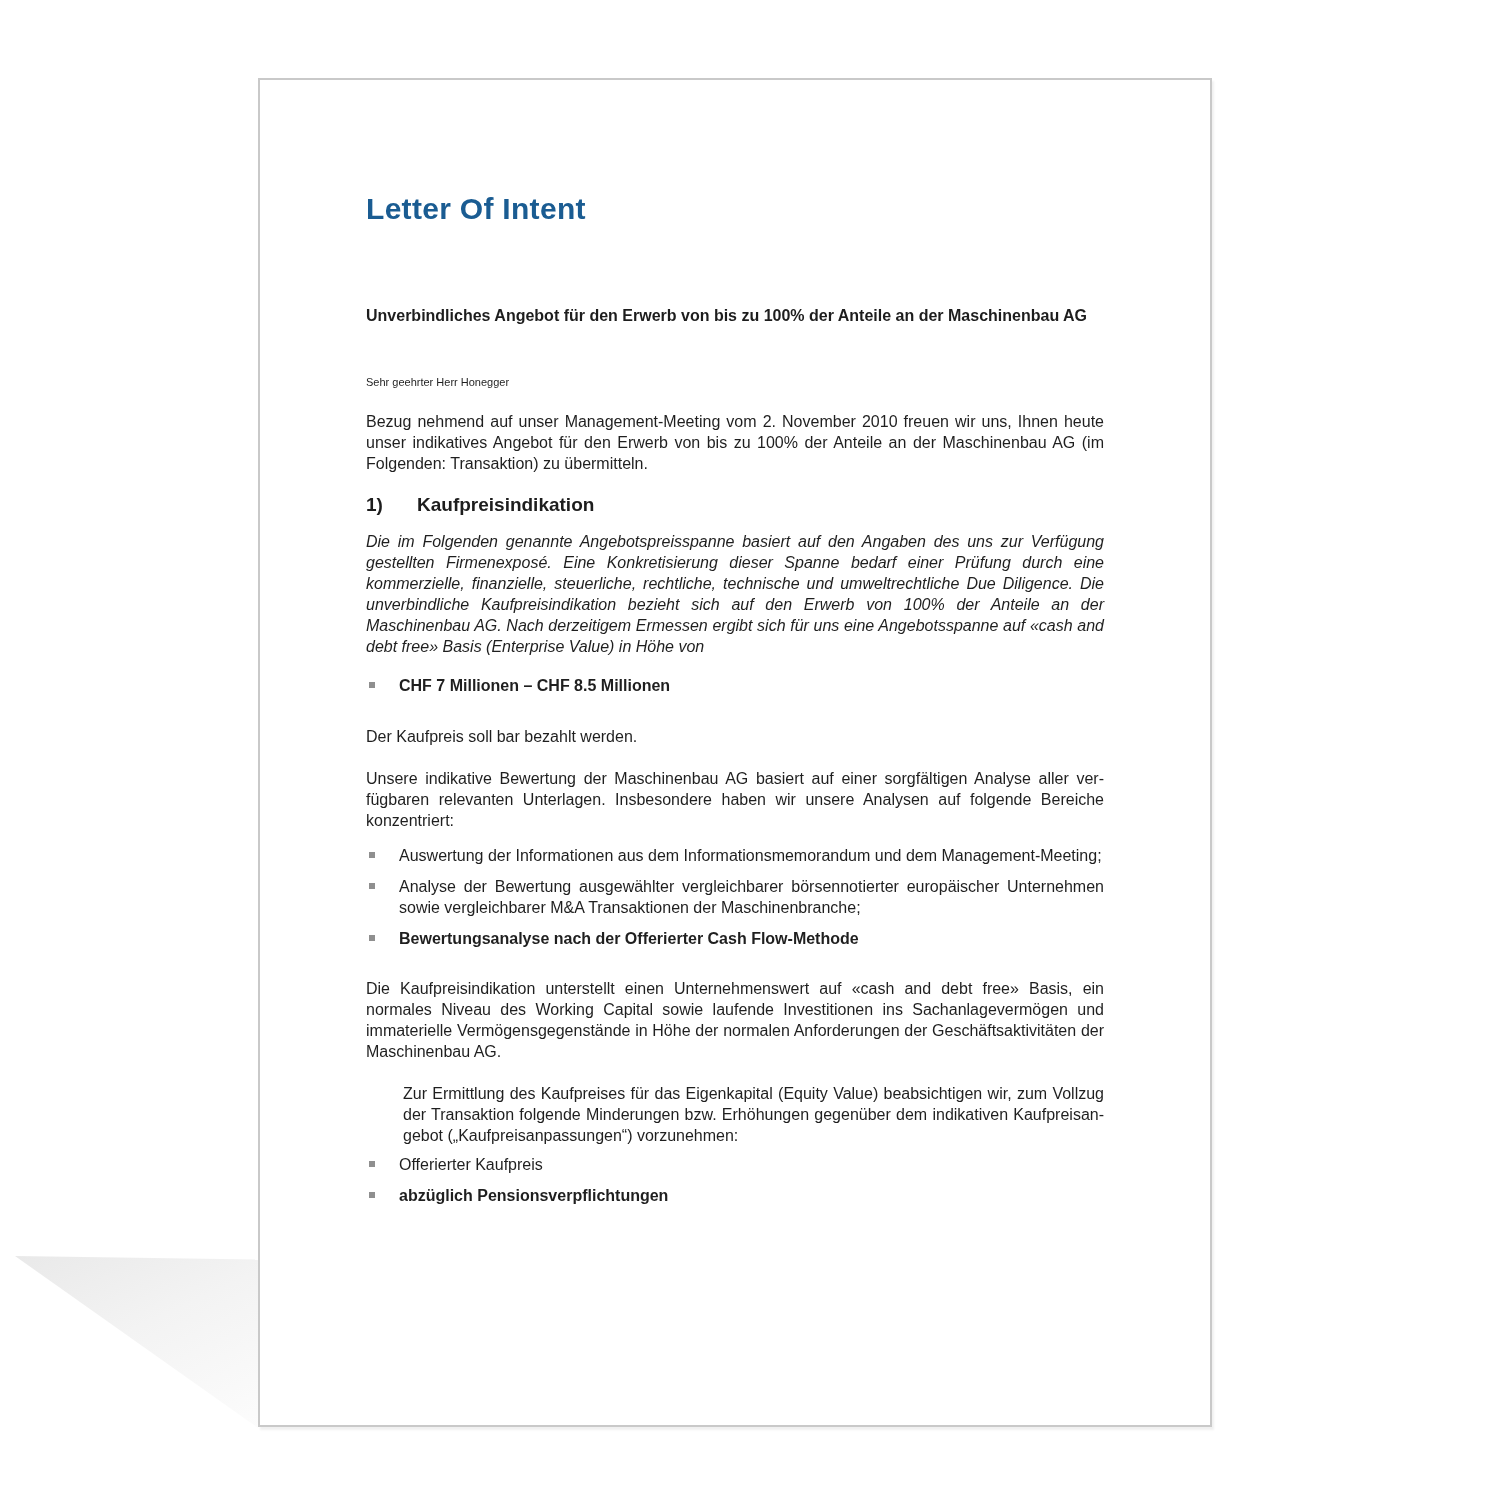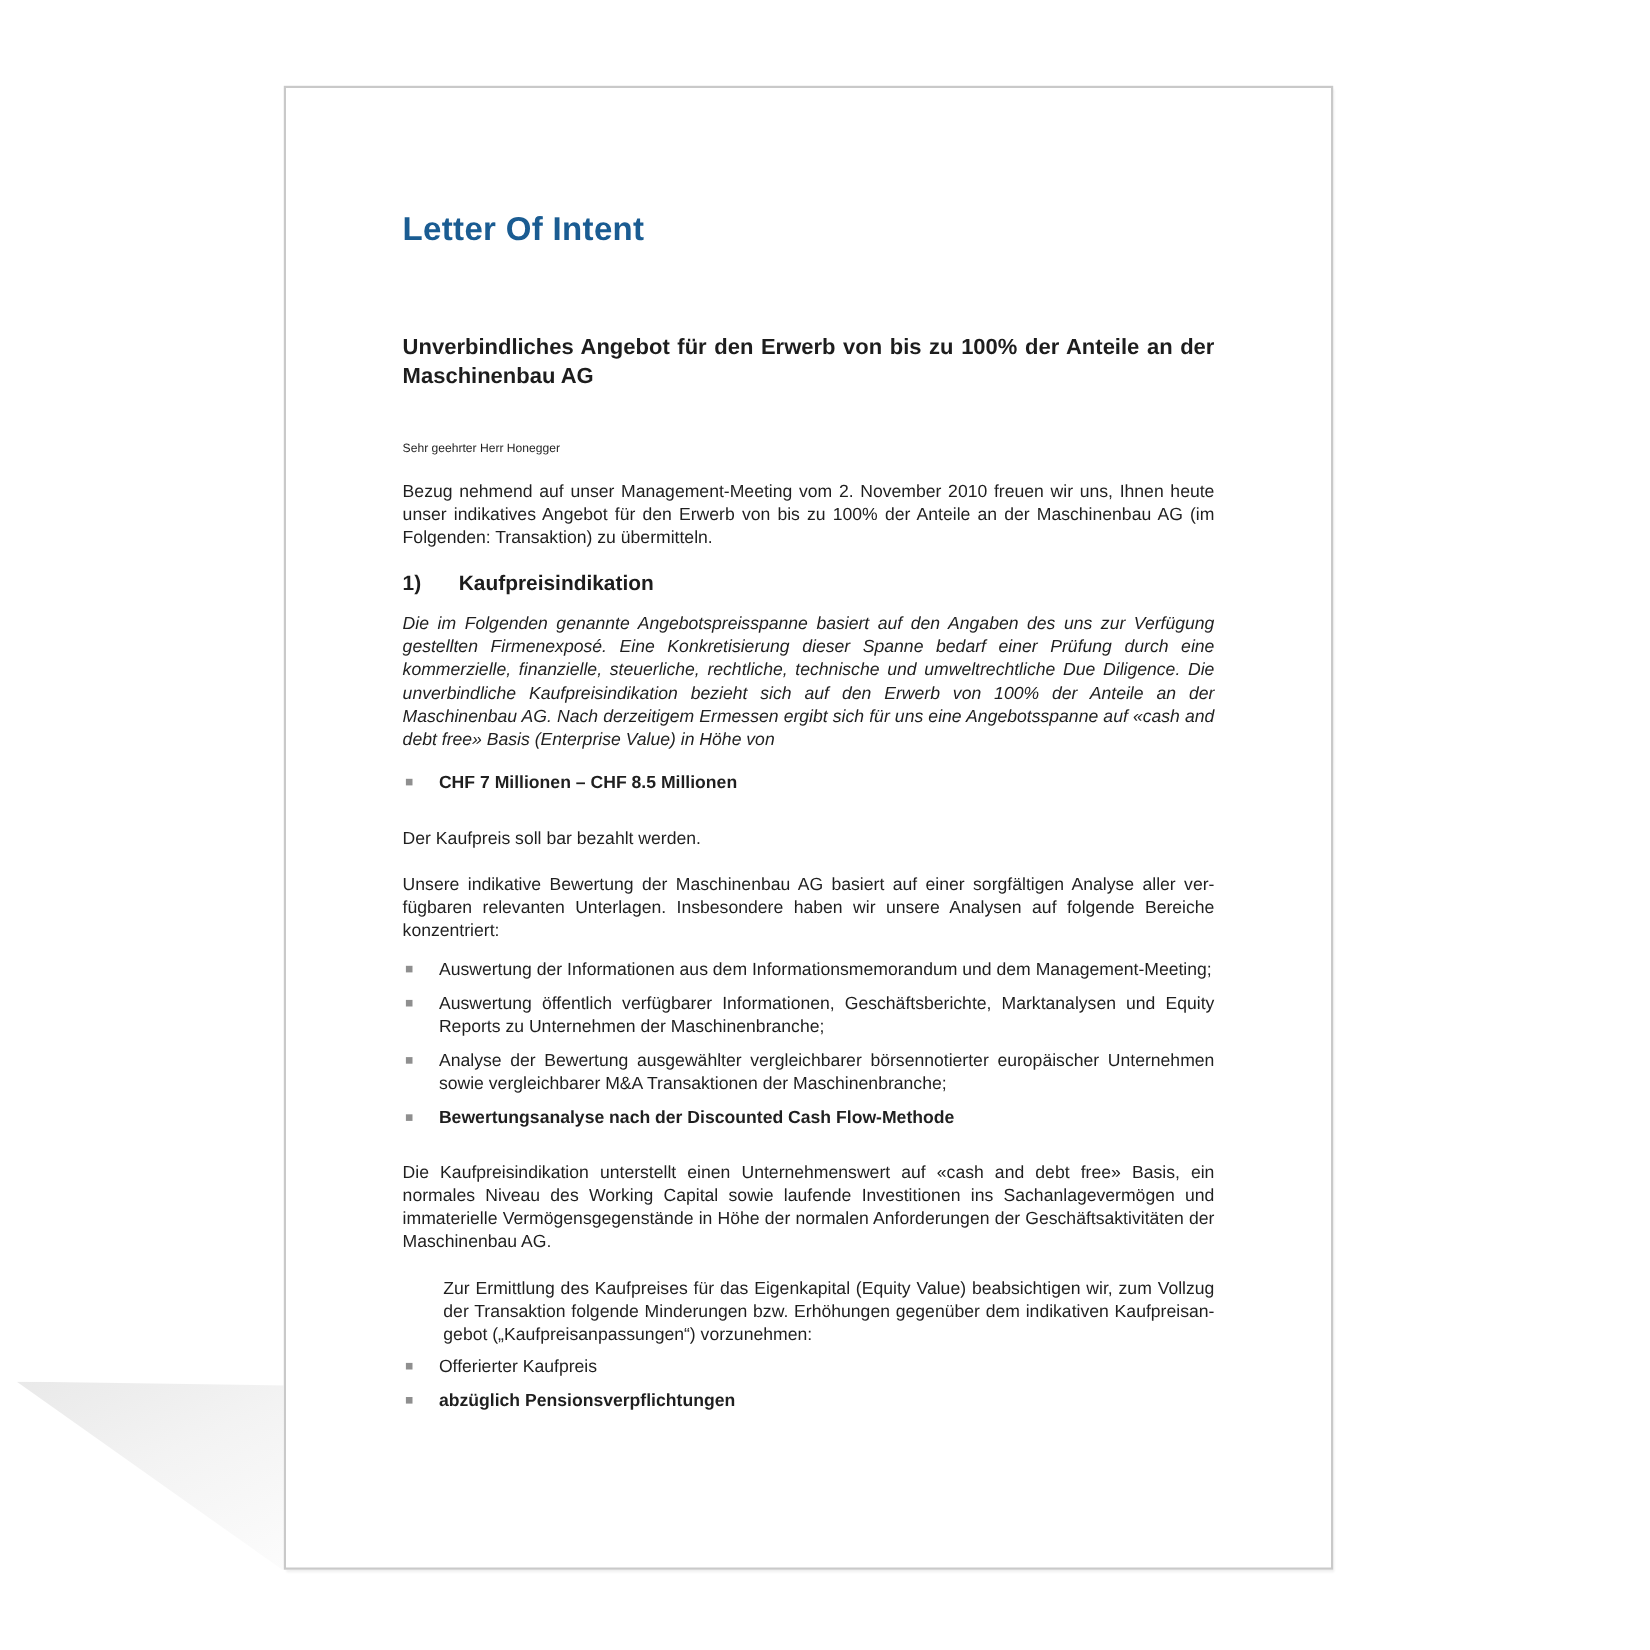--- a/index.html
+++ b/index.html
@@ -36,21 +36,21 @@
   .doc-title {
     margin-top: 110px;
     font-size: 30px;
     line-height: 38px;
     font-weight: bold;
     letter-spacing: 0.3px;
     color: #1a5c92;
   }
   .subject {
     margin-top: 75px;
-    font-size: 20px;
+    font-size: 16px;
     line-height: 26px;
     font-weight: bold;
     color: #1d1d1d;
     text-align: justify;
   }
   .salutation {
     margin-top: 43px;
     font-size: 11px;
     line-height: 21px;
     color: #1f1f1f;
@@ -135,29 +135,28 @@
 
     <p class="body-para p-valuation">Unsere indikative Bewertung der Maschinenbau AG basiert auf einer sorgfältigen Analyse aller ver­fügbaren relevanten Unterlagen. Insbesondere haben wir unsere Analysen auf folgende Bereiche konzentriert:</p>
 
     <ul class="bullets analysis-list">
       <li>
         <span class="bullet-marker"></span>
         <span>Auswertung der Informationen aus dem Informationsmemorandum und dem Management-Meeting;</span>
       </li>
       <li>
         <span class="bullet-marker"></span>
-        <span>Auswertung öffentlich verfügbarer Informationen, Geschäftsberichte, Marktanalysen und Equity Reports zu Unternehmen der Maschinenbranche;</span>
       </li>
       <li>
         <span class="bullet-marker"></span>
         <span>Analyse der Bewertung ausgewählter vergleichbarer börsennotierter europäischer Unterneh­men sowie vergleichbarer M&amp;A Transaktionen der Maschinenbranche;</span>
       </li>
       <li>
         <span class="bullet-marker"></span>
-        <span>Bewertungsanalyse nach der Discounted Cash Flow-Methode</span>
+        <span>Bewertungsanalyse nach der Offerierter Cash Flow-Methode</span>
       </li>
     </ul>
 
     <p class="body-para p-assumption">Die Kaufpreisindikation unterstellt einen Unternehmenswert auf «cash and debt free» Basis, ein normales Niveau des Working Capital sowie laufende Investitionen ins Sachanlagevermögen und immaterielle Vermögensgegenstände in Höhe der normalen Anforderungen der Geschäftsaktivitä­ten der Maschinenbau AG.</p>
 
     <p class="body-para p-equity">Zur Ermittlung des Kaufpreises für das Eigenkapital (Equity Value) beabsichtigen wir, zum Vollzug der Transaktion folgende Minderungen bzw. Erhöhungen gegenüber dem indikativen Kaufpreisan­gebot („Kaufpreisanpassungen“) vorzunehmen:</p>
 
     <ul class="bullets adjustments-list">
       <li>
         <span class="bullet-marker"></span>

